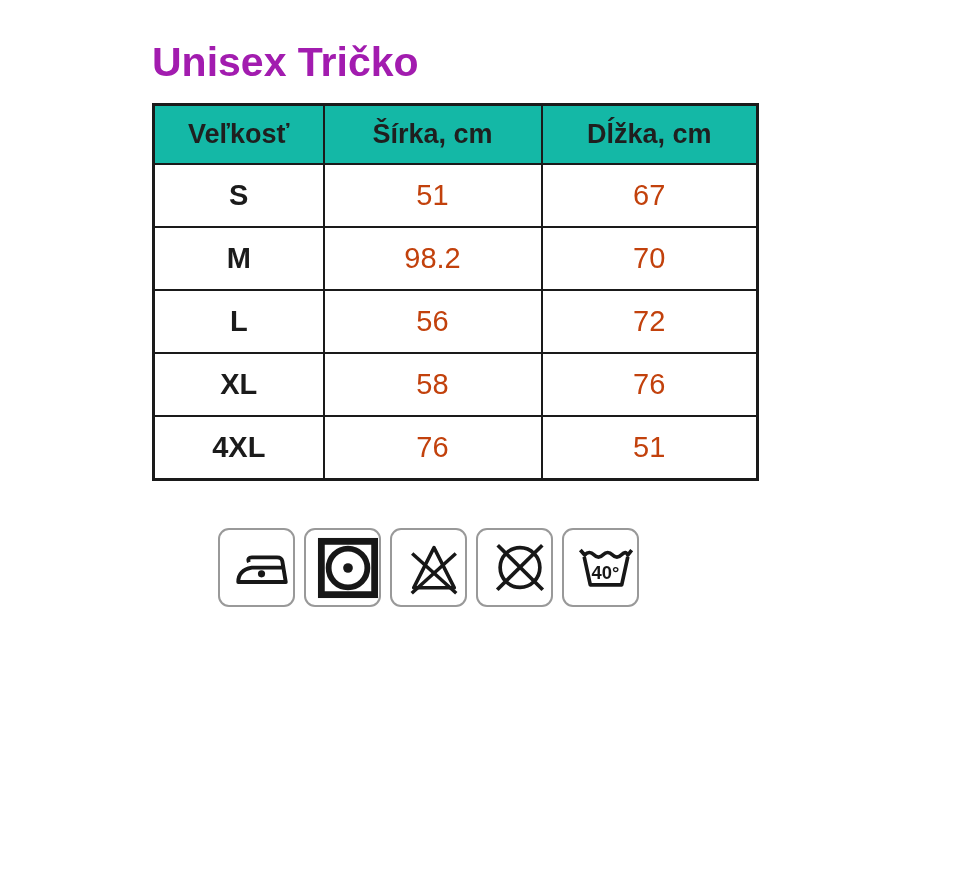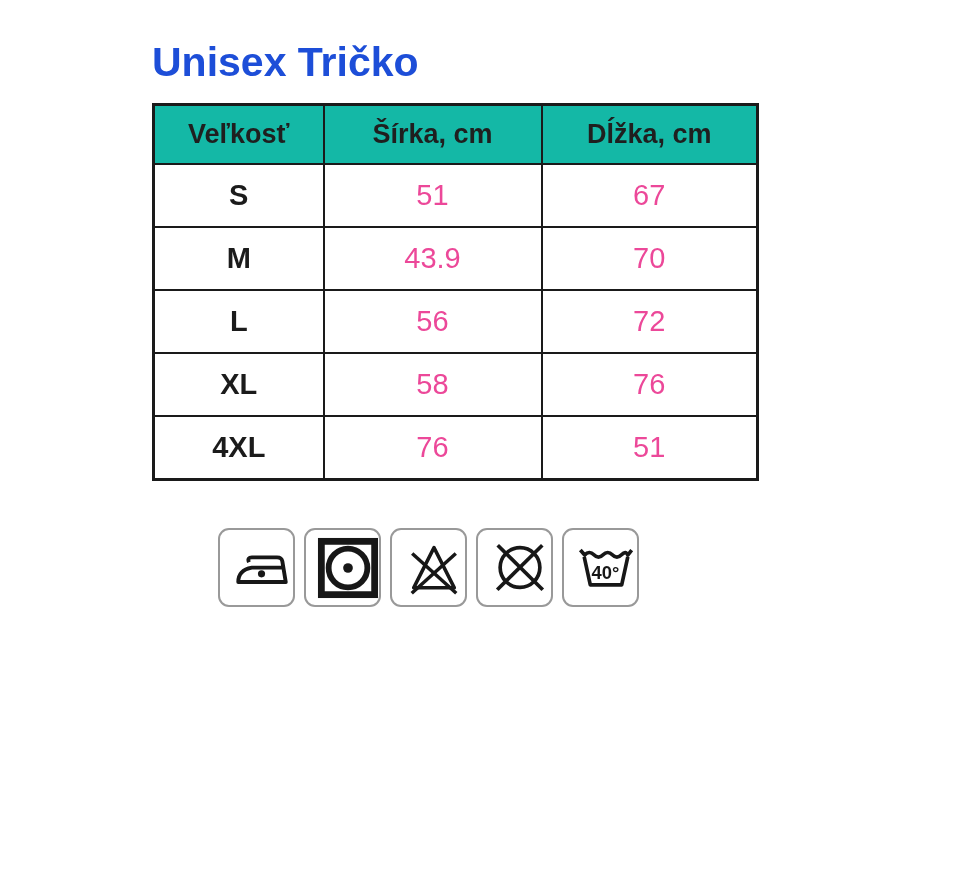--- a/index.html
+++ b/index.html
@@ -12,21 +12,21 @@
     color: #1a1a1a;
     overflow: hidden;
   }
   .content { position: absolute; left: 152px; top: 40px; width: 640px; }
 
   .title {
     margin: 0 0 18px 0;
     font-size: 41px;
     font-weight: bold;
     letter-spacing: 0px;
-    color: #1d4ed8;
+    color: #a21caf;
     line-height: 1.1;
   }
 
   table.size-table {
     border-collapse: collapse;
     table-layout: fixed;
     width: 604px;
     border: 3px solid #1a1a1a;
   }
   .size-table col.c1 { width: 170px; }
@@ -40,21 +40,21 @@
   }
   .size-table th {
     height: 57px;
     background: #14b8a6;
     font-size: 27px;
     font-weight: bold;
     color: #1f1f1f;
   }
   .size-table td { height: 61px; font-size: 29px; }
   .size-table td.size { font-weight: bold; color: #1b1b1b; }
-  .size-table td.val  { font-weight: normal; color: #ec4899; }
+  .size-table td.val  { font-weight: normal; color: #c2410c; }
 
   .care-row {
     margin-top: 47px;
     margin-left: 66px;
     display: flex;
     gap: 9px;
   }
   .tile {
     box-sizing: border-box;
     width: 77px;
@@ -99,21 +99,21 @@
         </tr>
       </thead>
       <tbody>
         <tr>
           <td class="size">S</td>
           <td class="val">51</td>
           <td class="val">67</td>
         </tr>
         <tr>
           <td class="size">M</td>
-          <td class="val">43.9</td>
+          <td class="val">98.2</td>
           <td class="val">70</td>
         </tr>
         <tr>
           <td class="size">L</td>
           <td class="val">56</td>
           <td class="val">72</td>
         </tr>
         <tr>
           <td class="size">XL</td>
           <td class="val">58</td>

